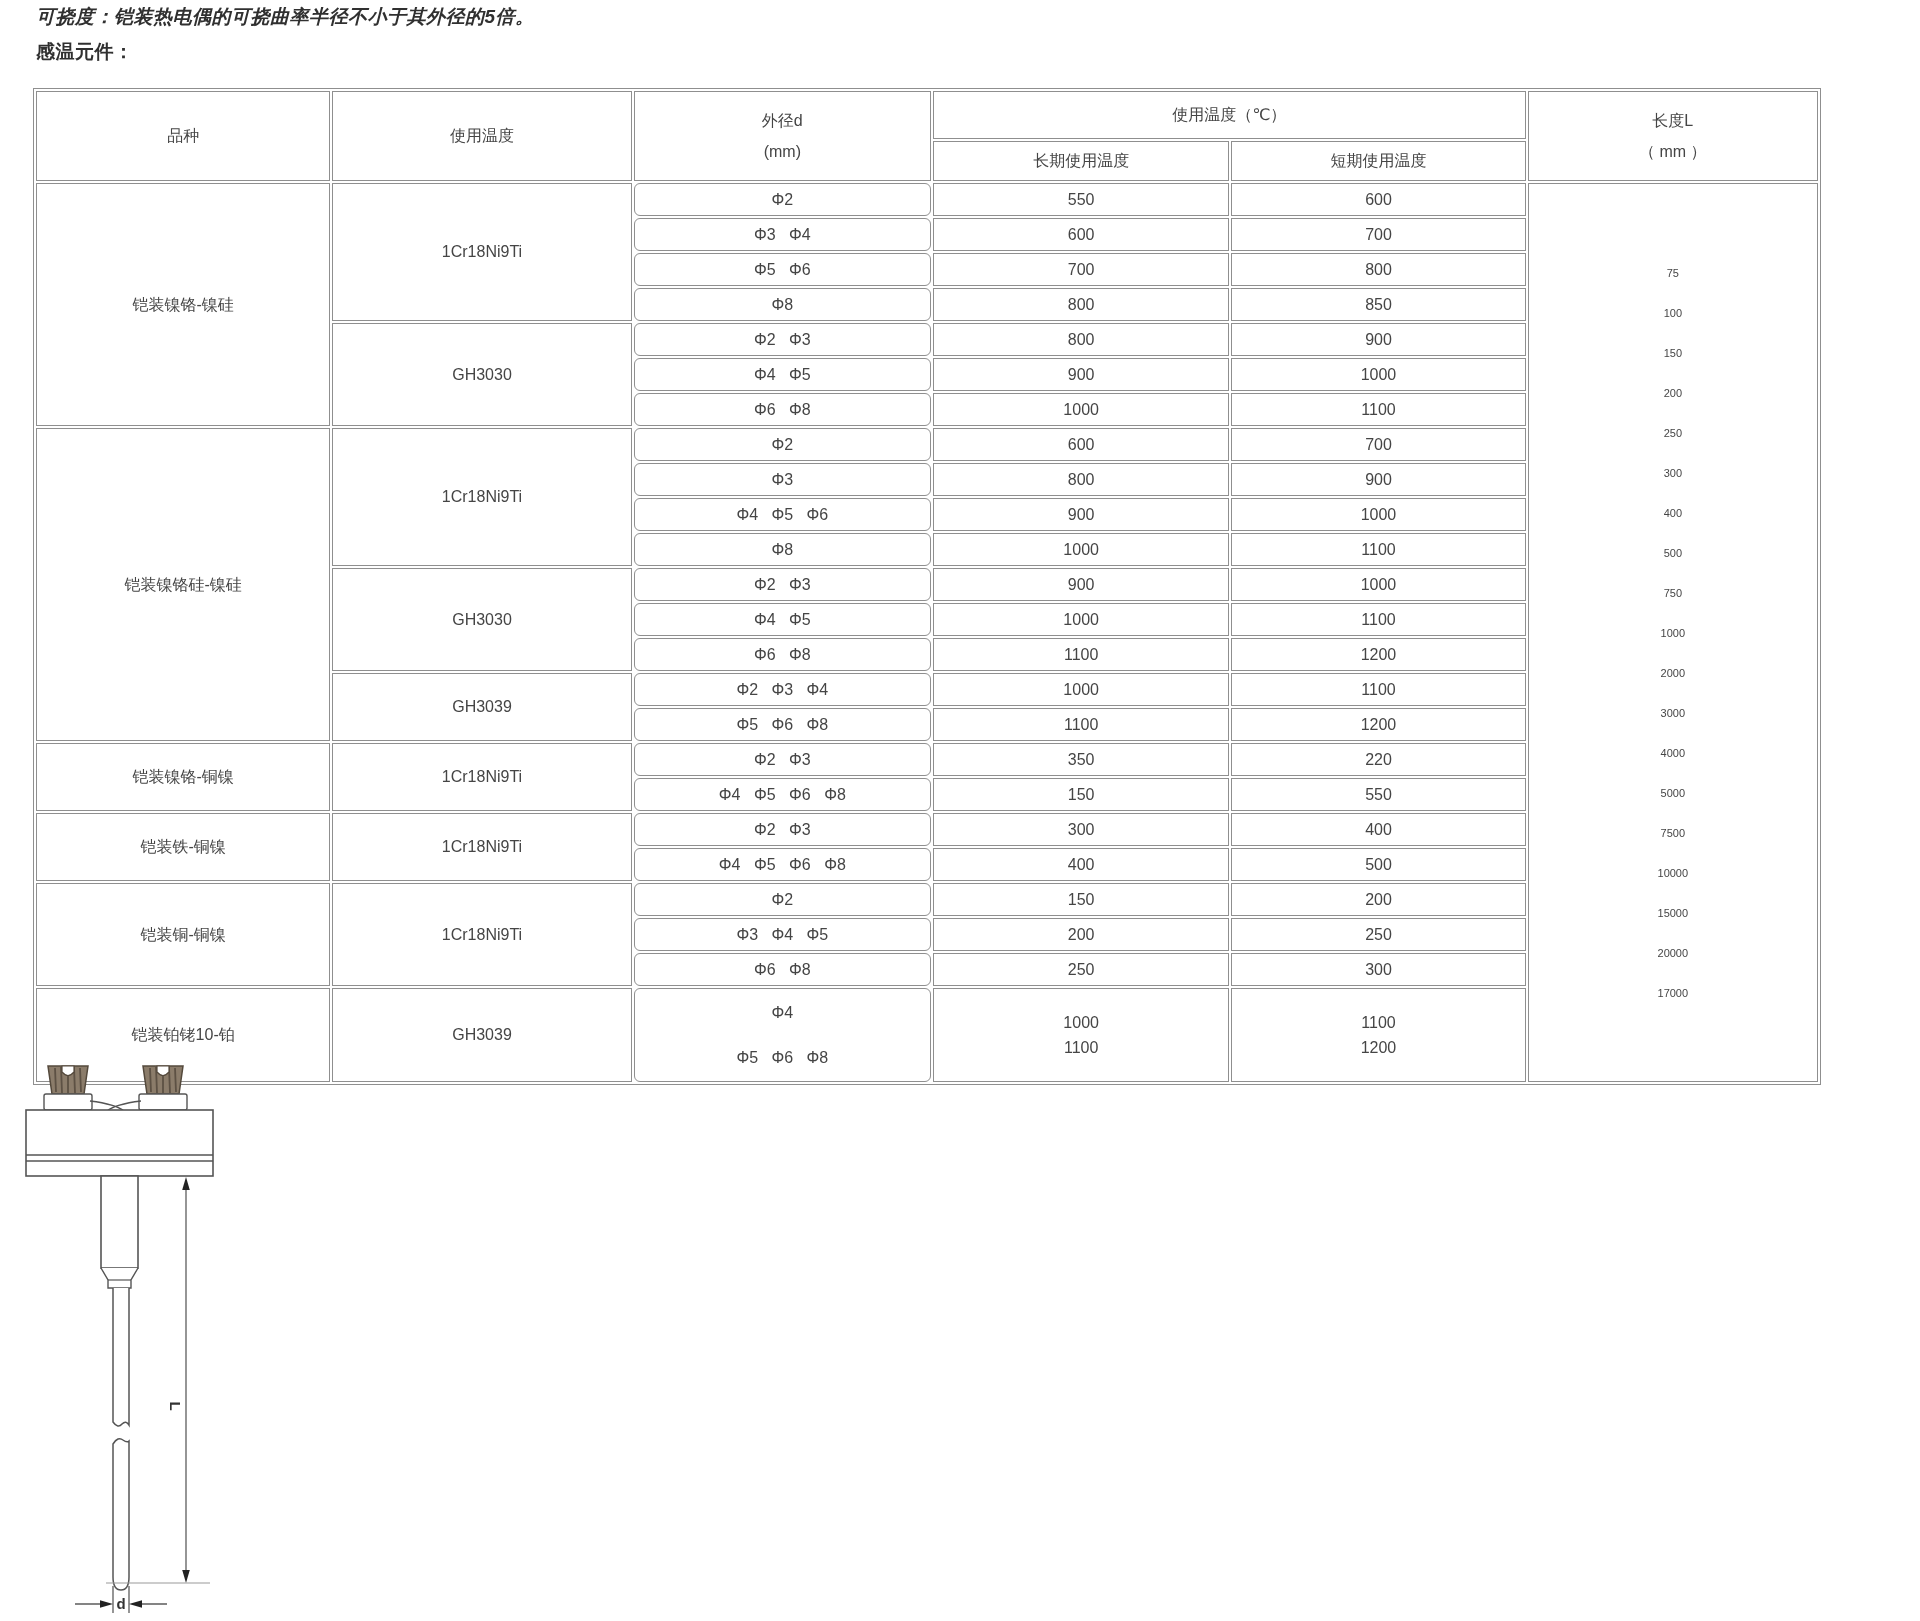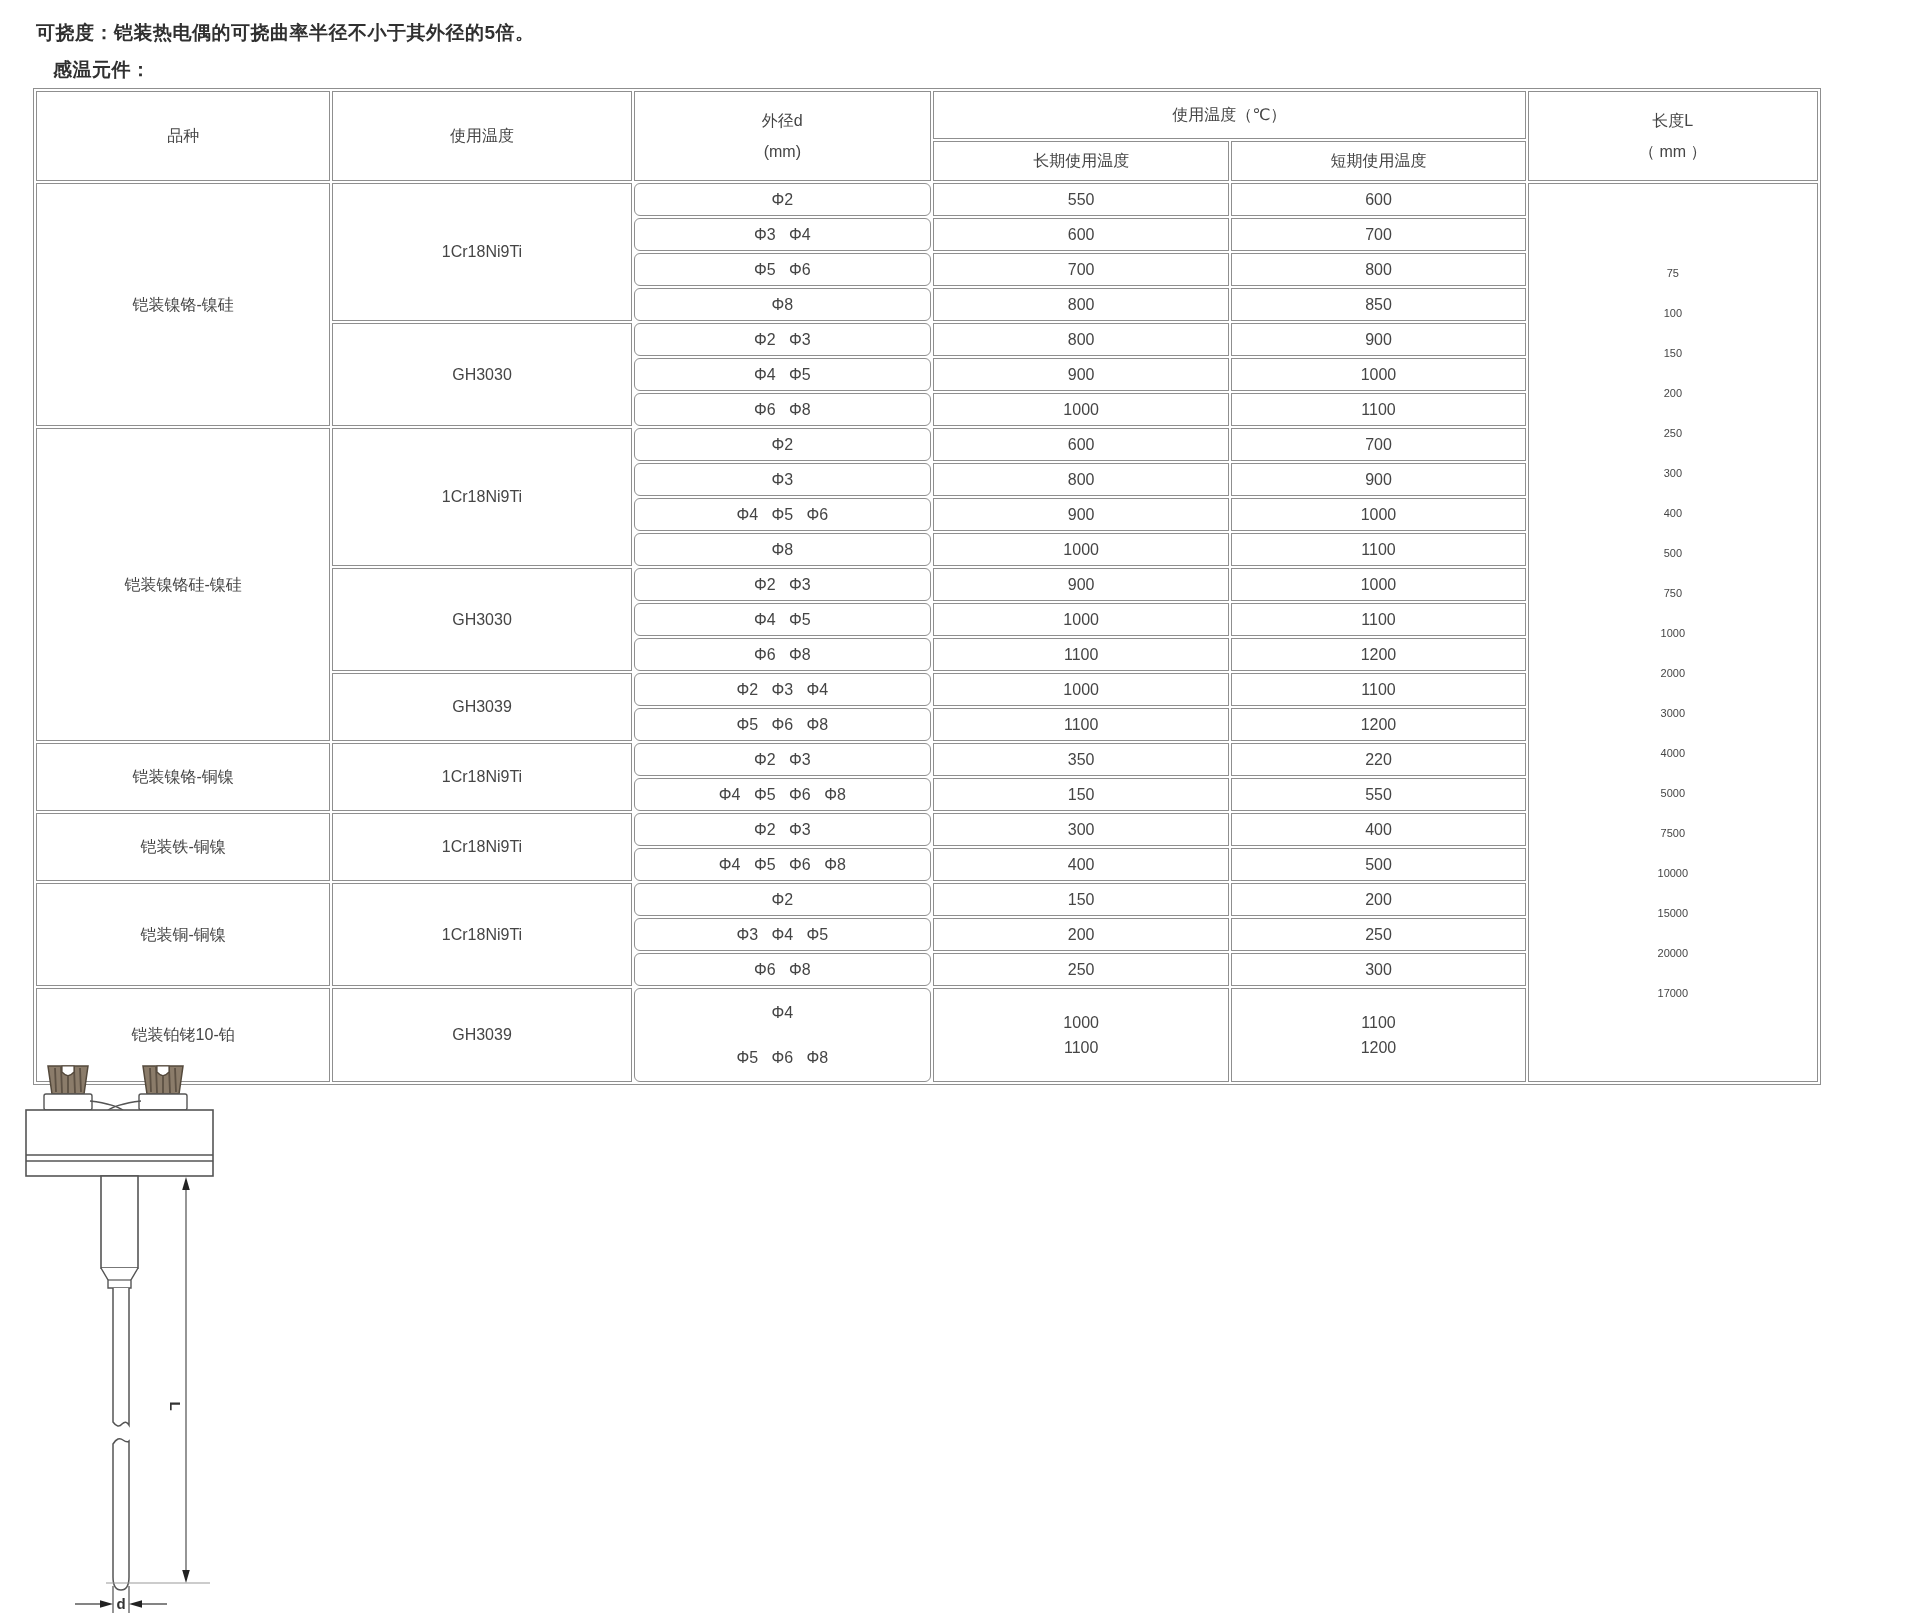--- a/index.html
+++ b/index.html
@@ -2,22 +2,22 @@
 <html><head>
 <meta charset="utf-8">
 <style>
   html,body{margin:0;padding:0;}
   body{
     width:1920px;height:1621px;background:#ffffff;position:relative;
     font-family:"Liberation Sans","DejaVu Sans",sans-serif;color:#3f3f3f;
     overflow:hidden;
   }
   .note{position:absolute;left:36px;margin:0;font-size:19px;font-weight:bold;color:#303030;letter-spacing:0.5px;}
-  .note.l1{top:20px;}
-  .note.l2{top:57px;margin-left:17px;}
+  .note.l1{top:4px;font-style:italic;}
+  .note.l2{top:39px;}
 
   table.spec{
     position:absolute;left:33px;top:88px;width:1788px;
     table-layout:fixed;border-collapse:separate;border-spacing:2px;
     border:1px solid #8f8f8f;background:#fff;
     font-size:16px;text-align:center;color:#454545;
   }
   table.spec th, table.spec td{
     border:1px solid #8f8f8f;background:#fff;font-weight:normal;
     padding:0;vertical-align:middle;overflow:hidden;

